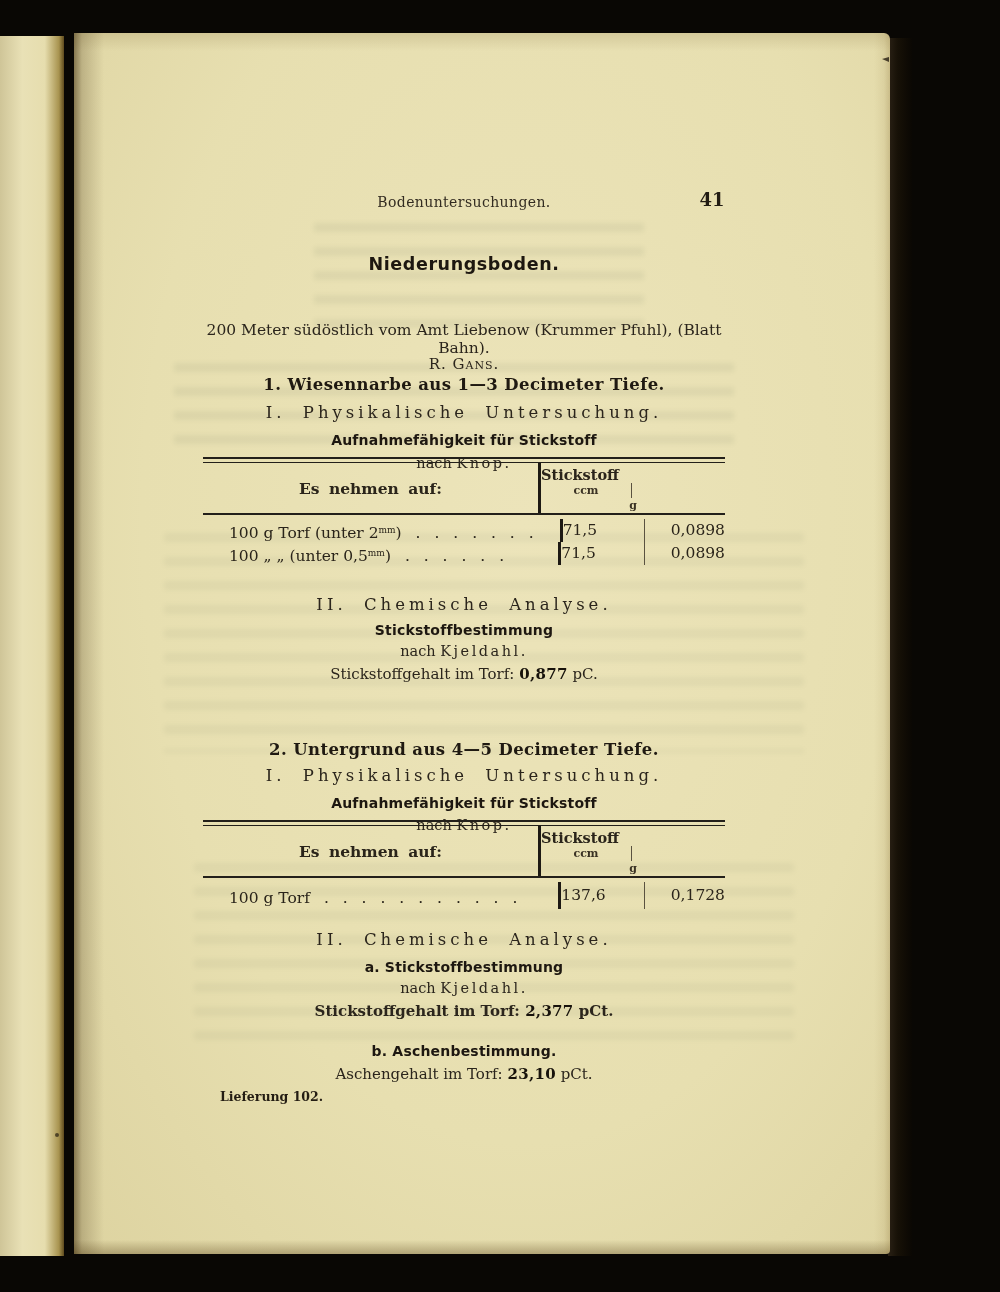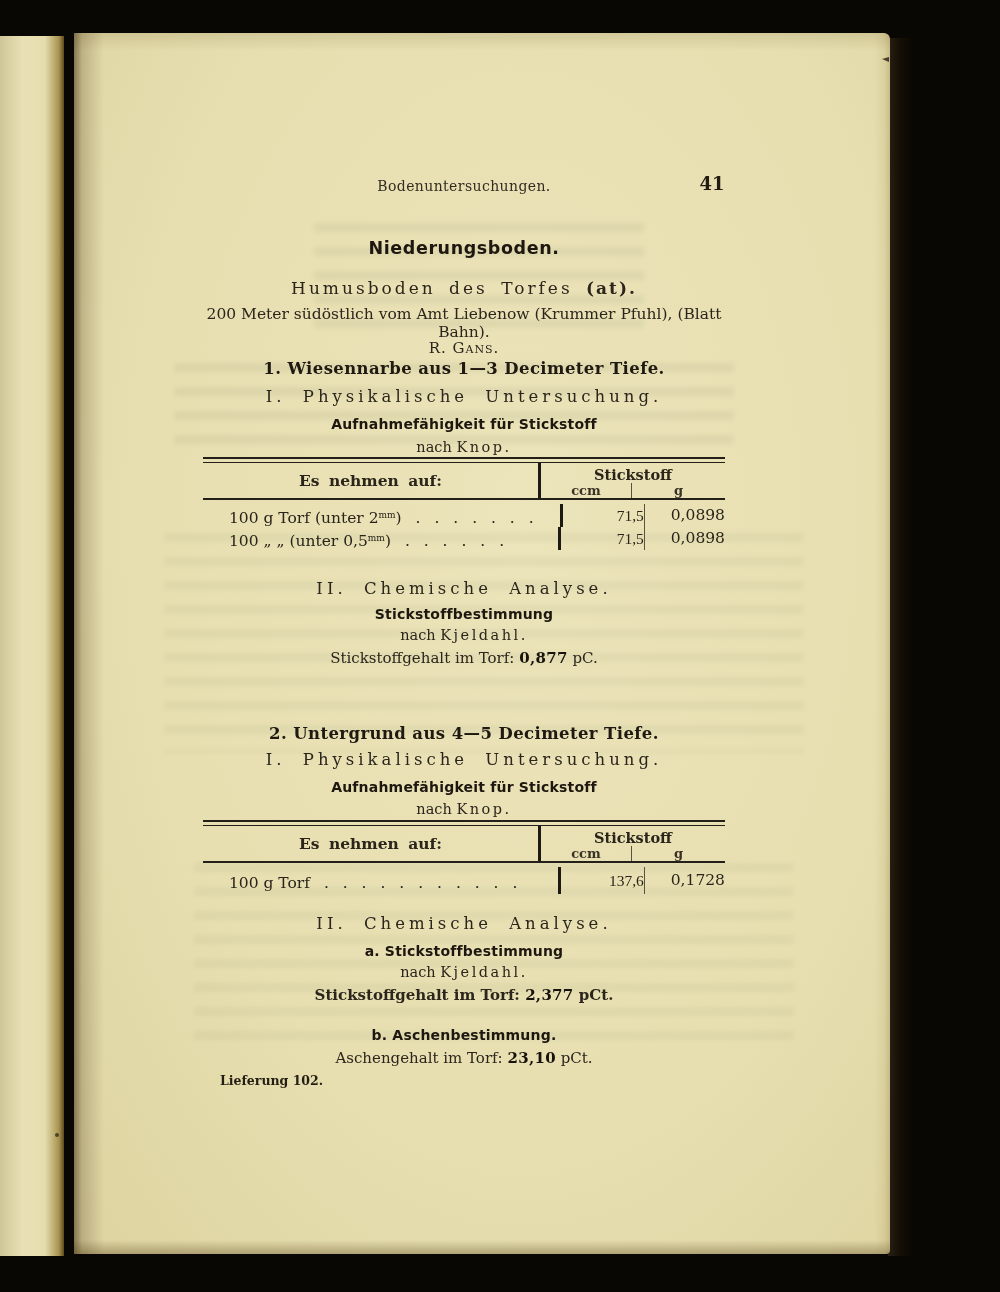--- a/index.html
+++ b/index.html
@@ -31,21 +31,21 @@
       radial-gradient(ellipse at 55% 40%, #ece4ba 0%, #e7dfb0 60%, #ddd3a0 100%);
     border-radius:0 6px 4px 0;
   }
   
   .ghost {
     position:absolute; filter:blur(2.5px); opacity:0.08; pointer-events:none;
     background:repeating-linear-gradient(180deg, #55624a 0 9px, transparent 9px 24px);
   }
   .speck { position:absolute; background:#241c10; }
   
-  .abs { position:absolute; }
+  .abs { position:absolute;margin-top:16px; }
   .col { left:129px; width:522px; text-align:center; }
   .sans  { font-family:"DejaVu Sans", sans-serif; }
   .running-header { top:145px; font-size:14px; letter-spacing:0.4px; color:#332c21; }
   .page-num { left:618px; top:140px; width:40px; font-size:18px; font-weight:bold; text-align:center; color:#221c13; }
   .main-title { top:205px; font-size:17.5px; font-weight:bold; letter-spacing:0.6px; color:#1d1710; }
   .subtitle { top:245px; font-size:17px; letter-spacing:3px; word-spacing:5px; }
   .subtitle b { letter-spacing:2px; }
   .location { top:272px; font-size:15.5px; }
   .author { top:306px; font-size:15px; font-variant:small-caps; letter-spacing:1px; }
   .sec-head { font-size:16.5px; font-weight:bold; letter-spacing:0.4px; color:#1f1911; }
@@ -56,31 +56,31 @@
   .result { font-size:15px; }
   .result b { letter-spacing:0.3px; color:#17120b; }
   .footer-sig { left:146px; top:1040px; width:200px; text-align:left; font-size:12.5px; font-weight:bold; color:#241d13; }
   
   .ztable { position:absolute; left:129px; width:522px; color:#2a241a; }
   .dbl-rule { height:6px; border-top:2px solid #23201a; border-bottom:1.5px solid #23201a; }
   .thead { display:flex; border-bottom:2px solid #23201a;font-weight:bold; }
   .th-label { width:335px; display:flex; align-items:center; justify-content:center;
               font-size:15.5px; word-spacing:4px; }
   .th-group { flex:1; border-left:3px solid #1d1913; }
-  .group-title { text-align:center; font-size:14.5px; padding-top:3px; line-height:17px; }
-  .sub-row { display:flex; font-size:13px; line-height:15px; color:#3a3224; }
+  .group-title { text-align:left; font-size:14.5px; padding-top:3px; line-height:17px; }
+  .sub-row { display:flex; font-size:11px; line-height:15px; color:#3a3224;flex-direction:column; }
   .sub-ccm { width:91px; border-right:1px solid #5a5240; text-align:center; }
   .sub-g { flex:1; text-align:center; }
   .trow { display:flex; font-size:15.5px;gap:26px; }
   .t1 .trow { height:23px; line-height:23px; }
   .t2 .trow { height:27px; line-height:27px; }
   .td-label { width:335px; text-align:left; padding-left:26px; white-space:nowrap; }
   .td-label .dots { word-spacing:9px; }
   .td-label sup { font-size:9px; vertical-align:5px; letter-spacing:0; }
-  .td-ccm { width:88px; border-left:3px solid #1d1913; border-right:1px solid #5a5240; text-align:right;font-family:Liberation Serif, serif; }
+  .td-ccm { width:88px; border-left:3px solid #1d1913; border-right:1px solid #5a5240; text-align:left; }
   .td-g { flex:1; text-align:center; }
   .t1 { top:424px; }
   .t2 { top:787px; }
   .tbody-pad { padding-top:4px; padding-bottom:6px; }
 </style>
 </head>
 <body>
 
 <div class="cover-edge"></div>
 <div class="prev-page"></div>
@@ -91,21 +91,20 @@
   <div class="ghost" style="left:240px; top:190px; width:330px; height:120px;"></div>
   <div class="ghost" style="left:100px; top:330px; width:560px; height:90px;"></div>
   <div class="ghost" style="left:90px; top:500px; width:640px; height:220px; opacity:.06;"></div>
   <div class="ghost" style="left:120px; top:830px; width:600px; height:190px; opacity:.06;"></div>
   <div class="speck" style="left:808px; top:24px; width:7px; height:5px; clip-path:polygon(0 40%,100% 0,100% 100%); opacity:.8;"></div>
 
   <div class="abs col running-header">Bodenuntersuchungen.</div>
   <div class="abs page-num">41</div>
 
   <div class="abs col main-title sans">Niederungsboden.</div>
-  <div class="abs col subtitle"><span>Humusboden des Torfes </span><b>(at).</b></div>
   <div class="abs col location">200 Meter südöstlich vom Amt Liebenow (Krummer Pfuhl), (Blatt Bahn).</div>
   <div class="abs col author">R. Gans.</div>
 
   <div class="abs col sec-head" style="top:326px;">1. Wiesennarbe aus 1—3 Decimeter Tiefe.</div>
   <div class="abs col phys-head" style="top:354px;">I. Physikalische Untersuchung.</div>
   <div class="abs col bold-sub" style="top:383px;">Aufnahmefähigkeit für Stickstoff</div>
   <div class="abs col method" style="top:406px;"><span>nach </span><span class="spaced">Knop.</span></div>
 
   <div class="ztable t1">
     <div class="dbl-rule"></div>

